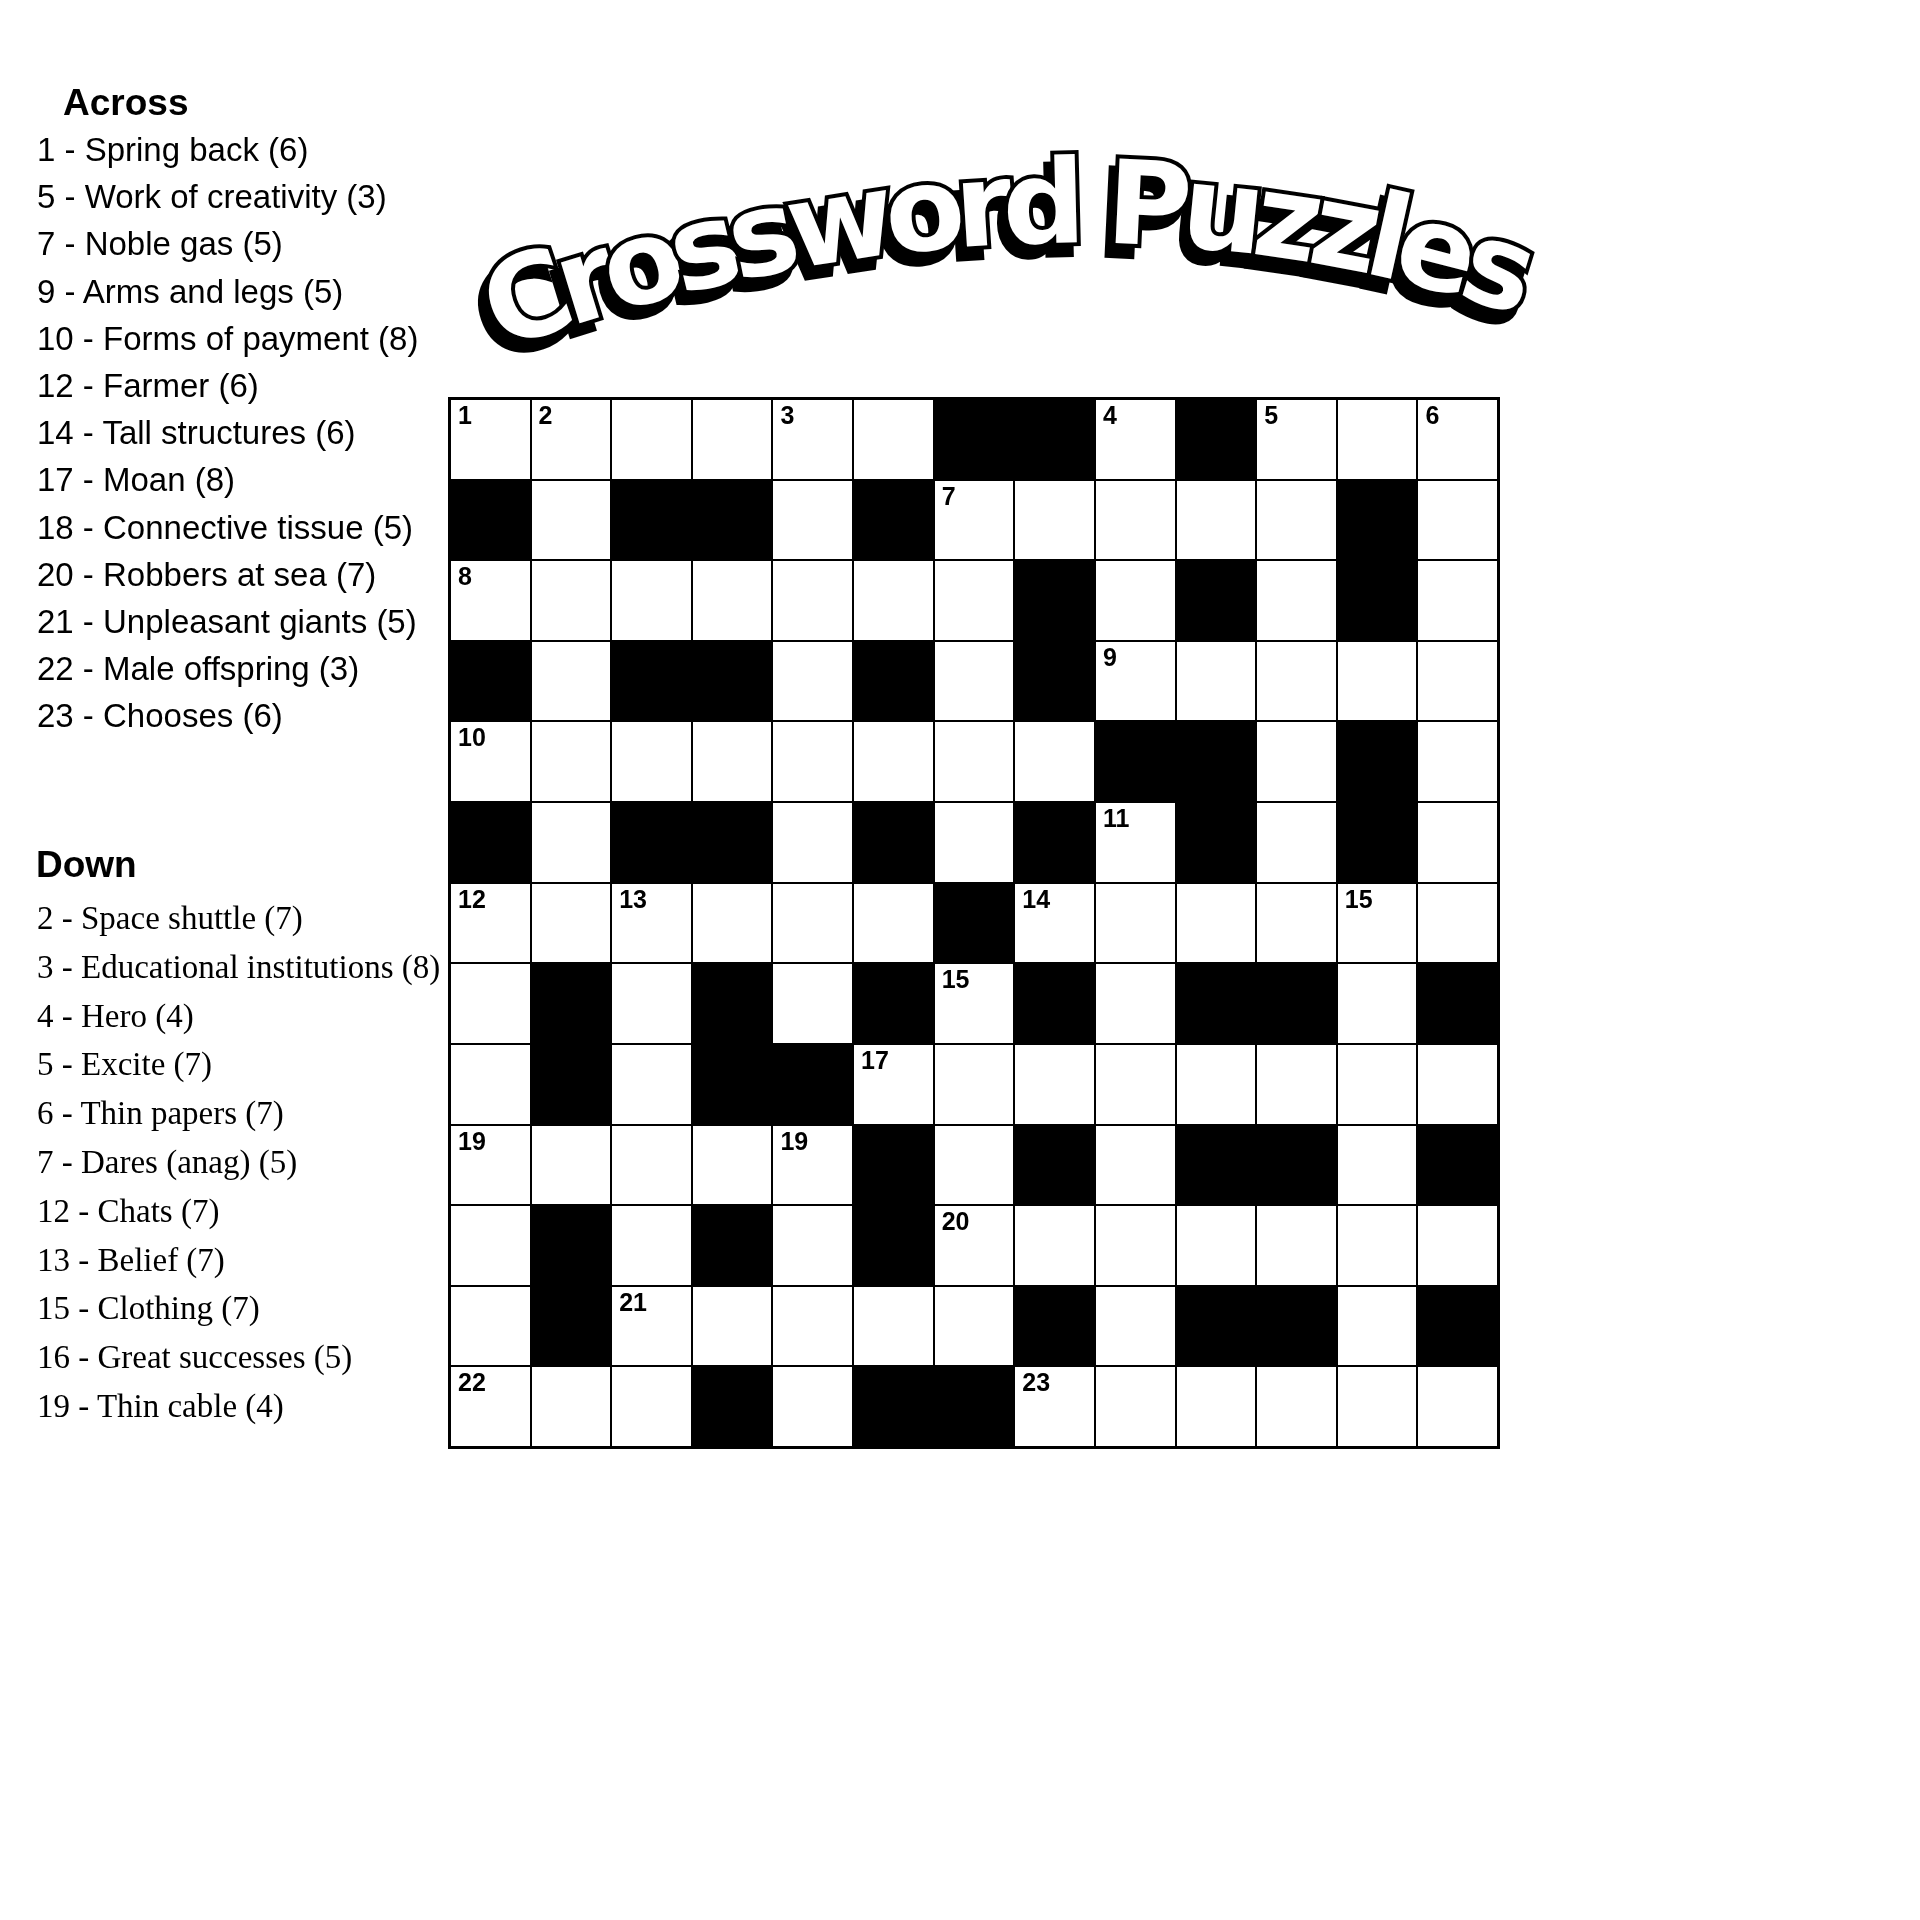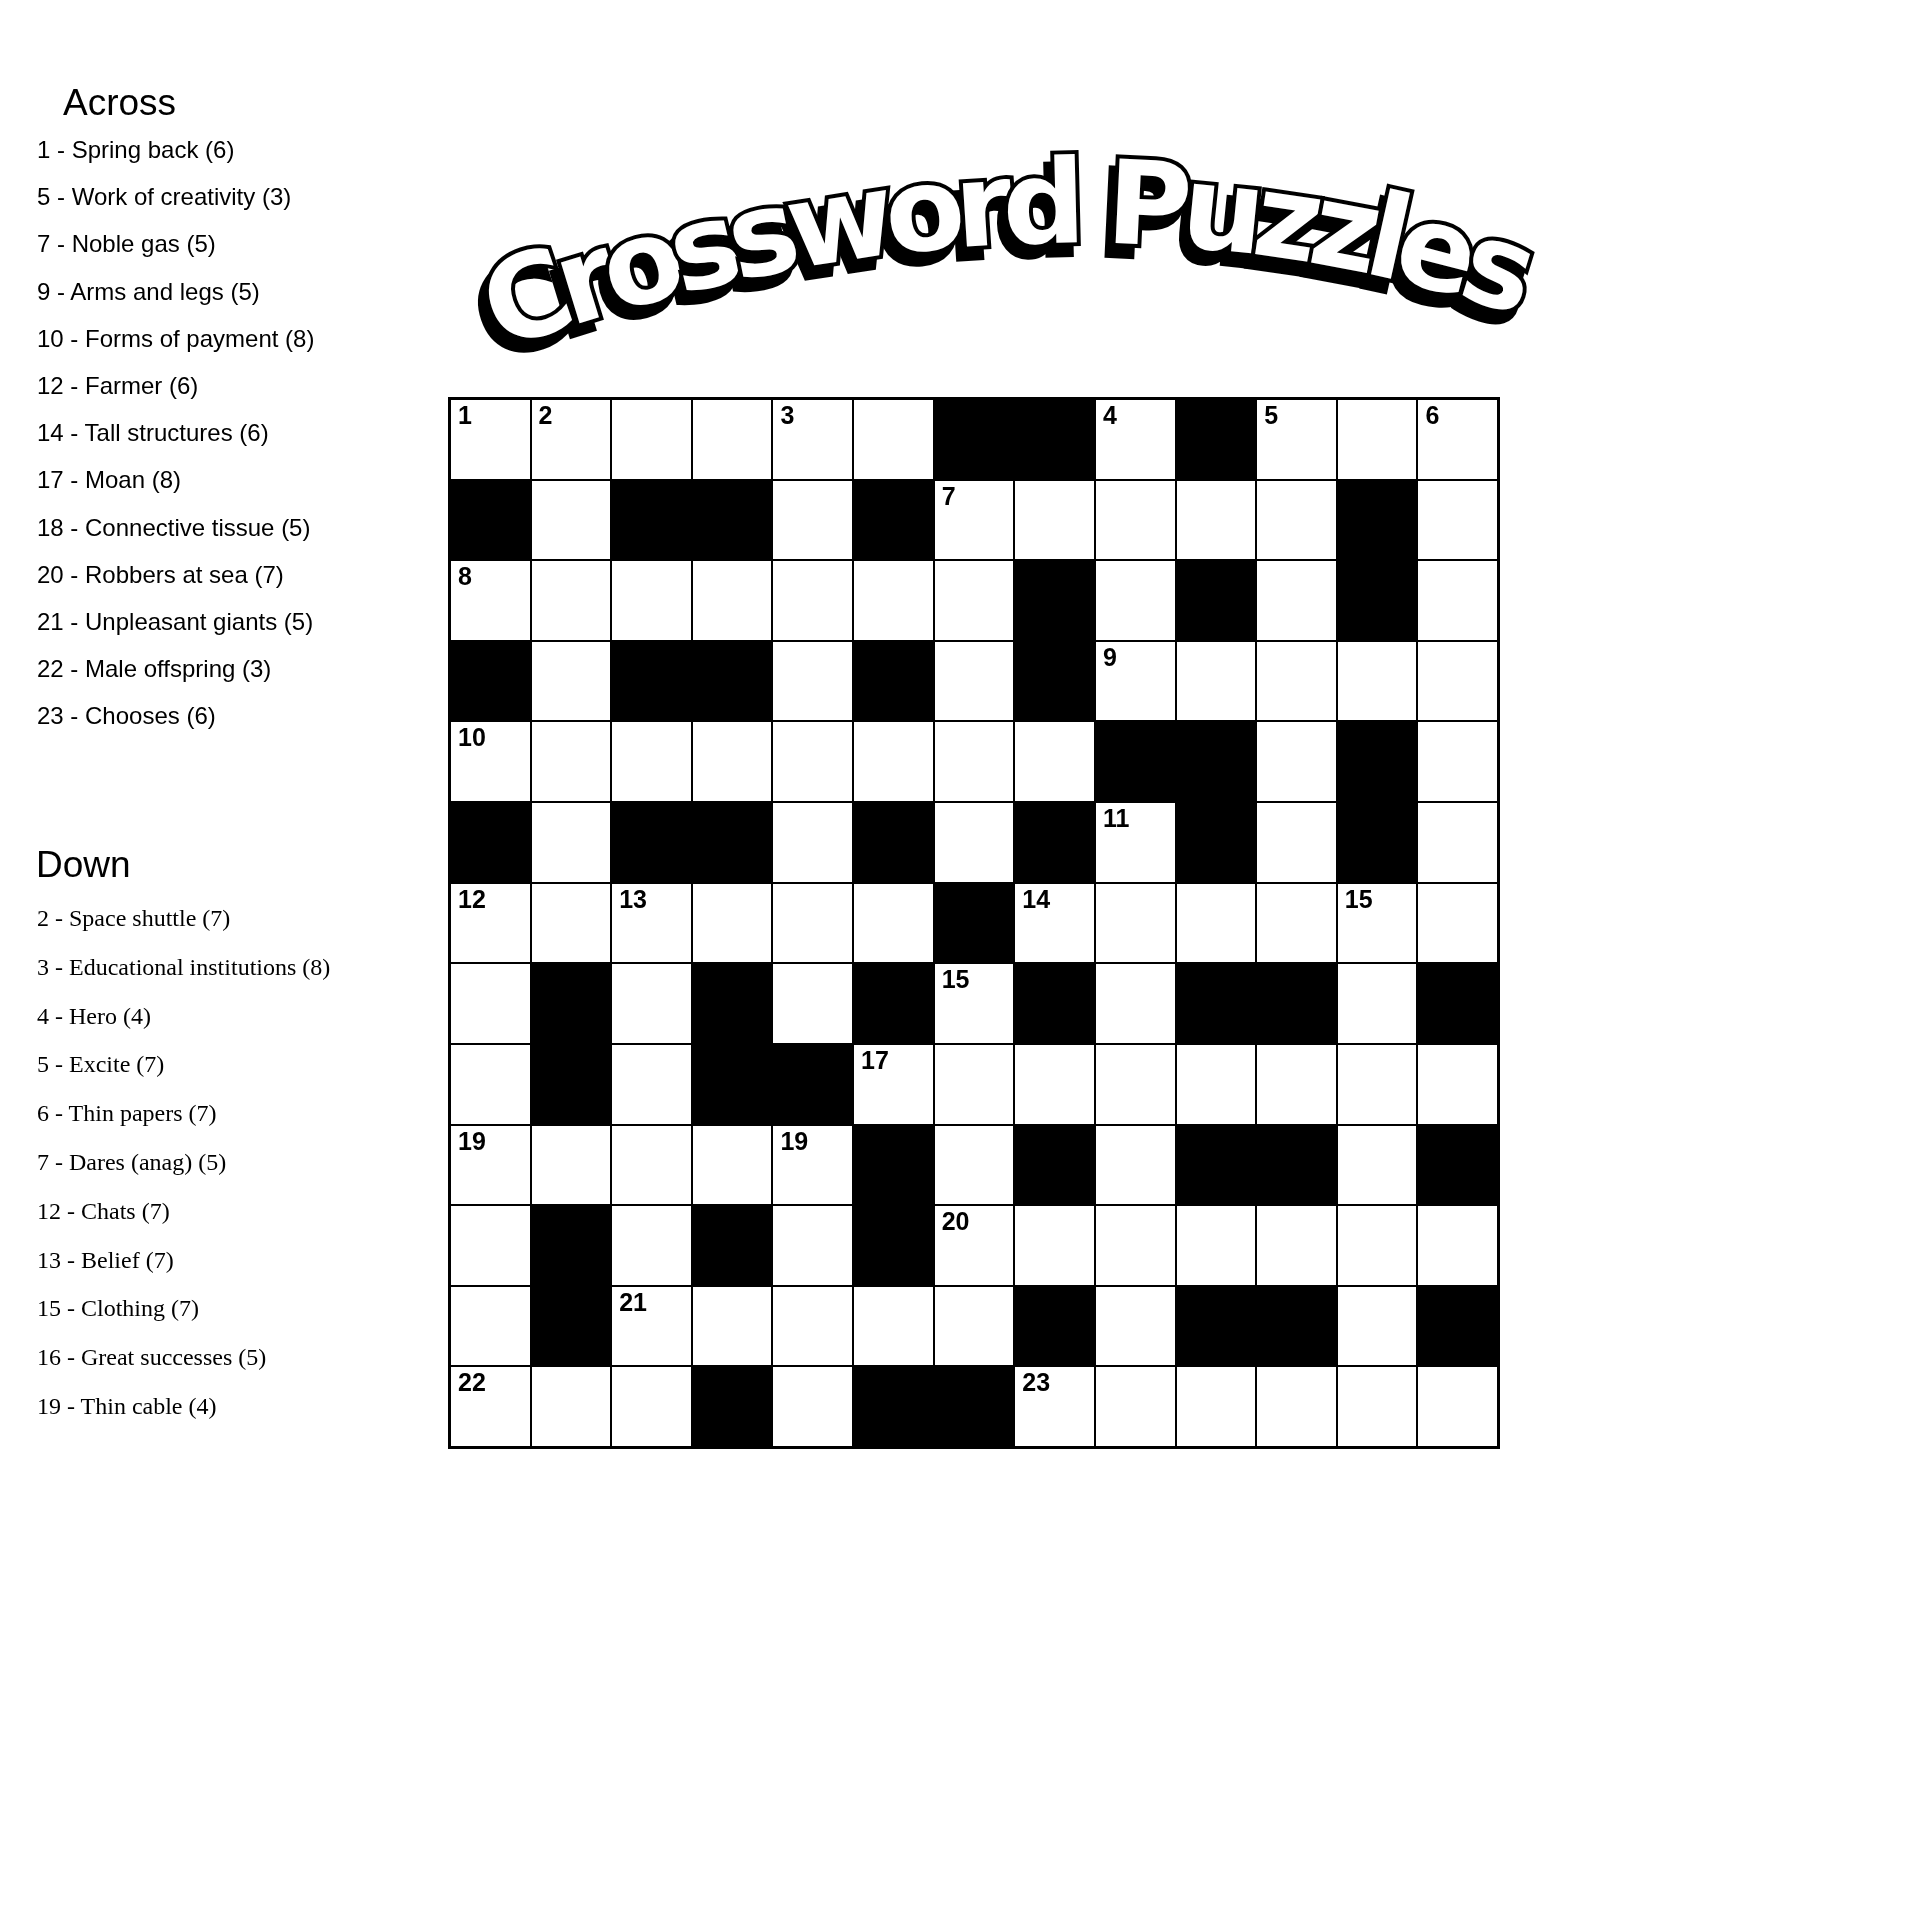--- a/index.html
+++ b/index.html
@@ -34,35 +34,35 @@
     stroke: #000000;
     stroke-width: 8px;
     paint-order: stroke fill;
     filter: drop-shadow(-7px 11px 0 #000000);
   }
 
   
   .clue-header {
     position: absolute;
     font-size: 37px;
-    font-weight: normal;
+    font-weight: bold;
     white-space: nowrap;
   }
   #across-header { left: 63px; top: 82px; }
   #down-header   { left: 36px; top: 844px; }
 
   .clue-list {
     position: absolute;
     left: 37px;
     white-space: nowrap;
   }
   #across-list { top: 126px; }
   #down-list   { top: 894px; }
   .clue-line {
-    font-size: 24px;
+    font-size: 33px;
   }
   #across-list .clue-line { line-height: 47.2px; height: 47.2px; }
   #down-list   .clue-line { line-height: 48.8px; height: 48.8px; font-family: Liberation Serif, serif; }
 
   
   #grid {
     position: absolute;
     left: 448px;
     top: 397px;
     width: 1052px;

